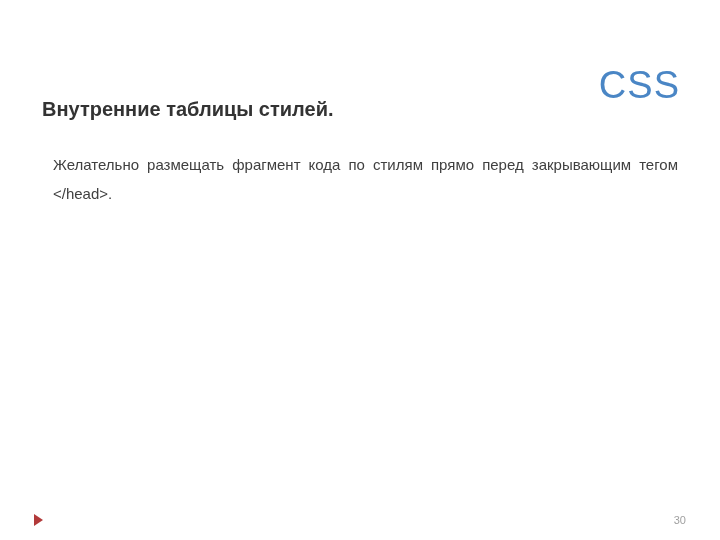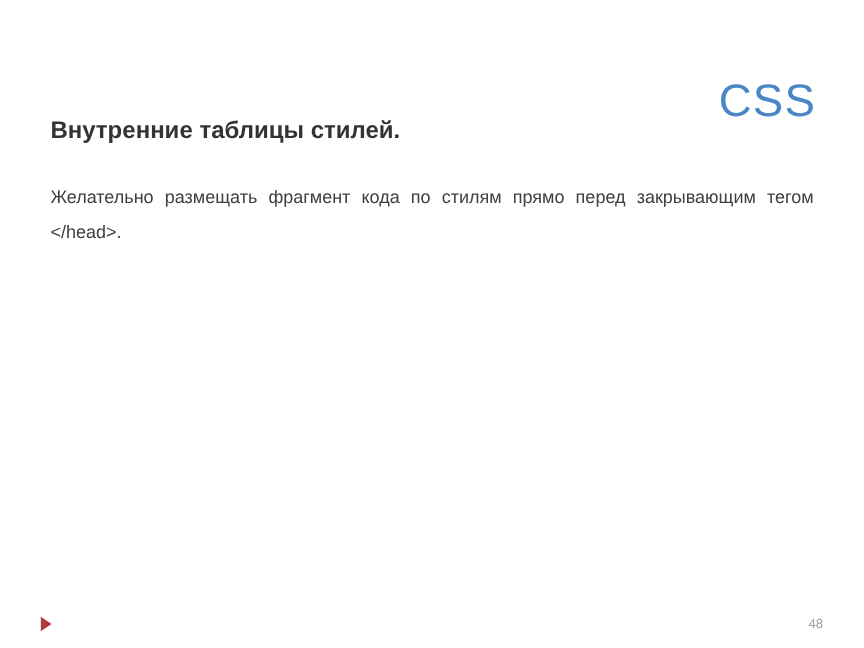--- a/index.html
+++ b/index.html
@@ -33,21 +33,21 @@
   .subheading {
     font-size: 20px;
     font-weight: bold;
     color: #333333;
     margin: 0 0 30px 0;
   }
   .body-text p {
     font-size: 15px;
     line-height: 1.9;
     color: #404040;
-    margin: 0 0 6px 0;
+    margin: 0 0 6px 11px;
     text-align: justify;
   }
   .page-number {
     position: absolute;
     bottom: 14px;
     right: 34px;
     font-size: 11px;
     color: #a0a0a0;
     font-family: Arial, Helvetica, sans-serif;
   }
@@ -68,13 +68,13 @@
 <div class="slide-title">CSS</div>
 
 <div class="content">
   <p class="subheading">Внутренние таблицы стилей.</p>
   <div class="body-text">
     <p>Желательно размещать фрагмент кода по стилям прямо перед закрывающим тегом &lt;/head&gt;.</p>
   </div>
 </div>
 
 <div class="arrow-icon"></div>
-<div class="page-number">48</div>
+<div class="page-number">30</div>
 
 </body></html>

